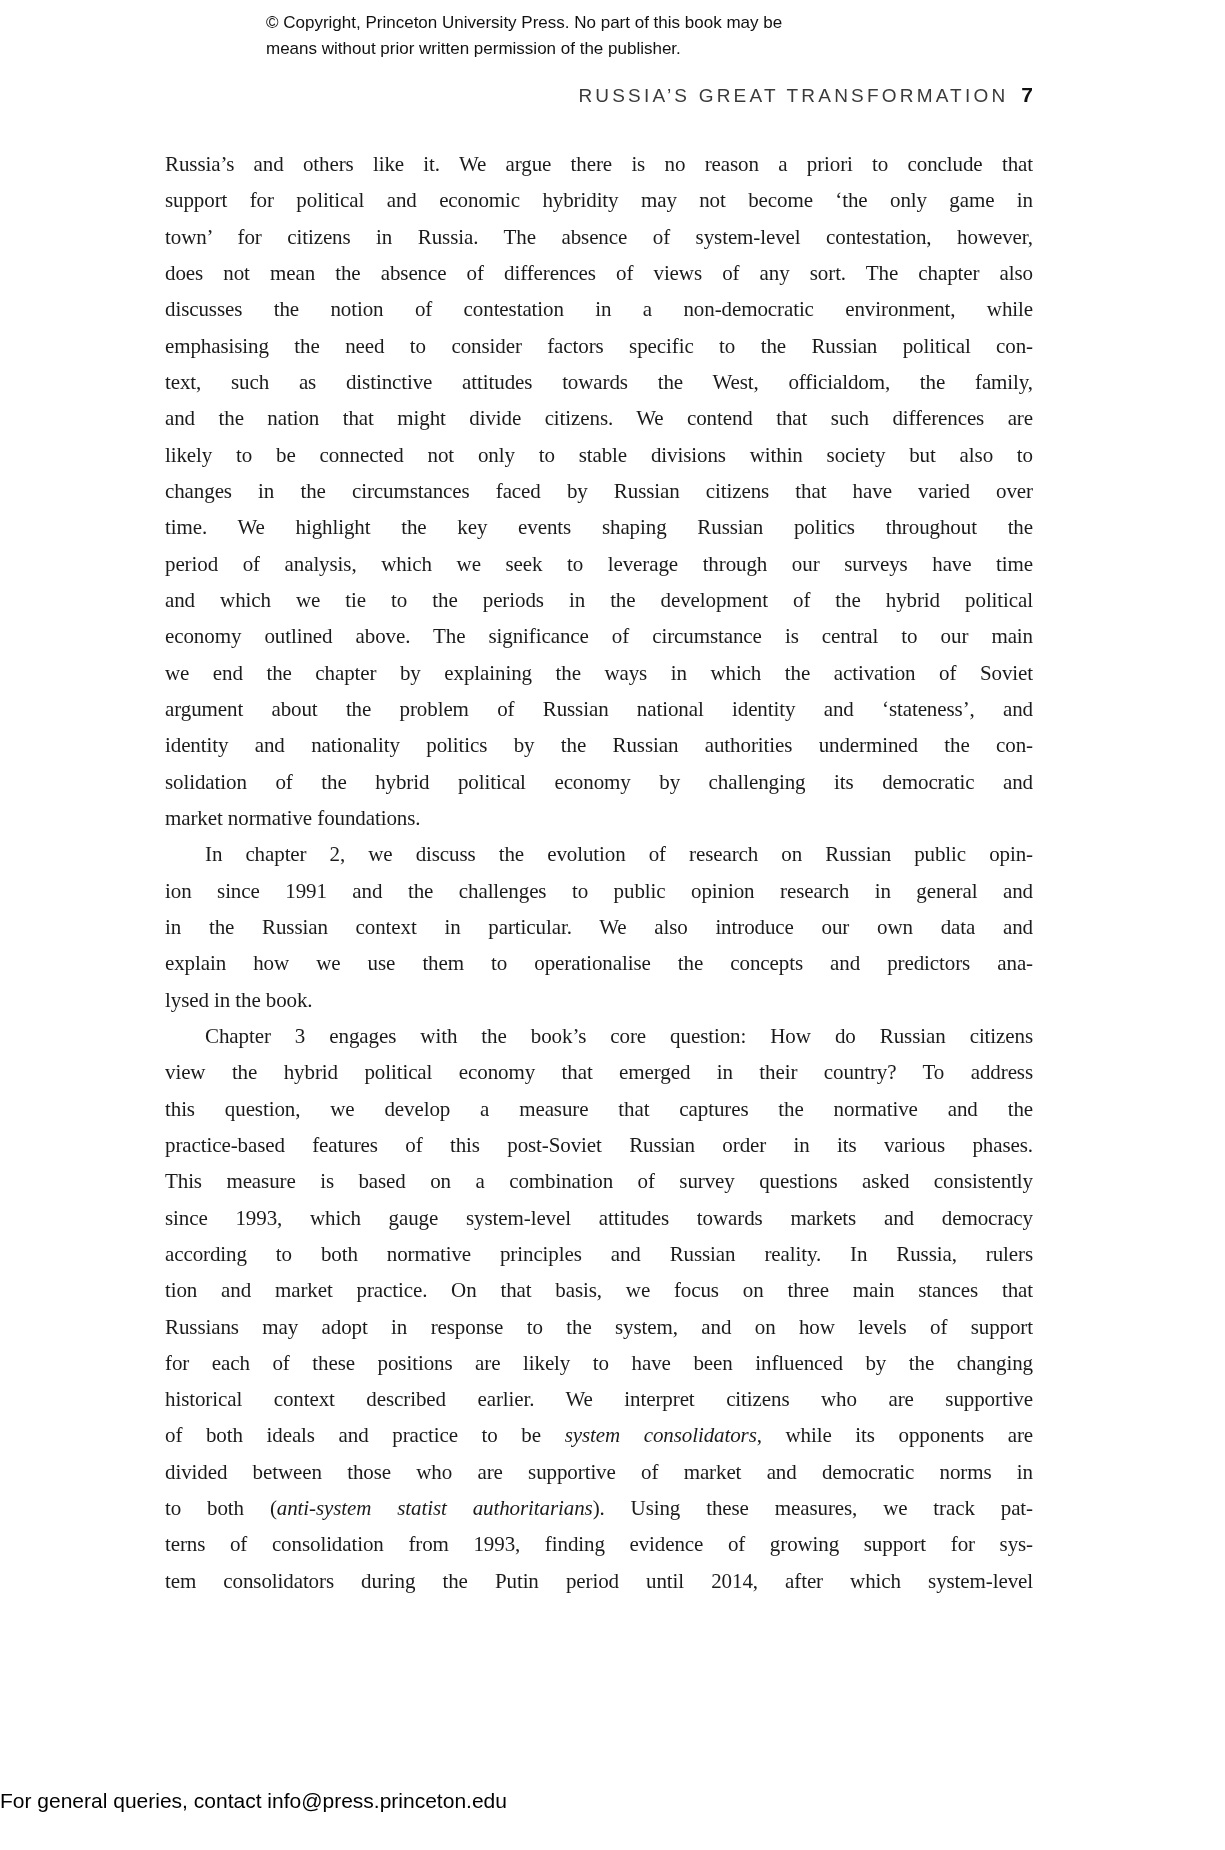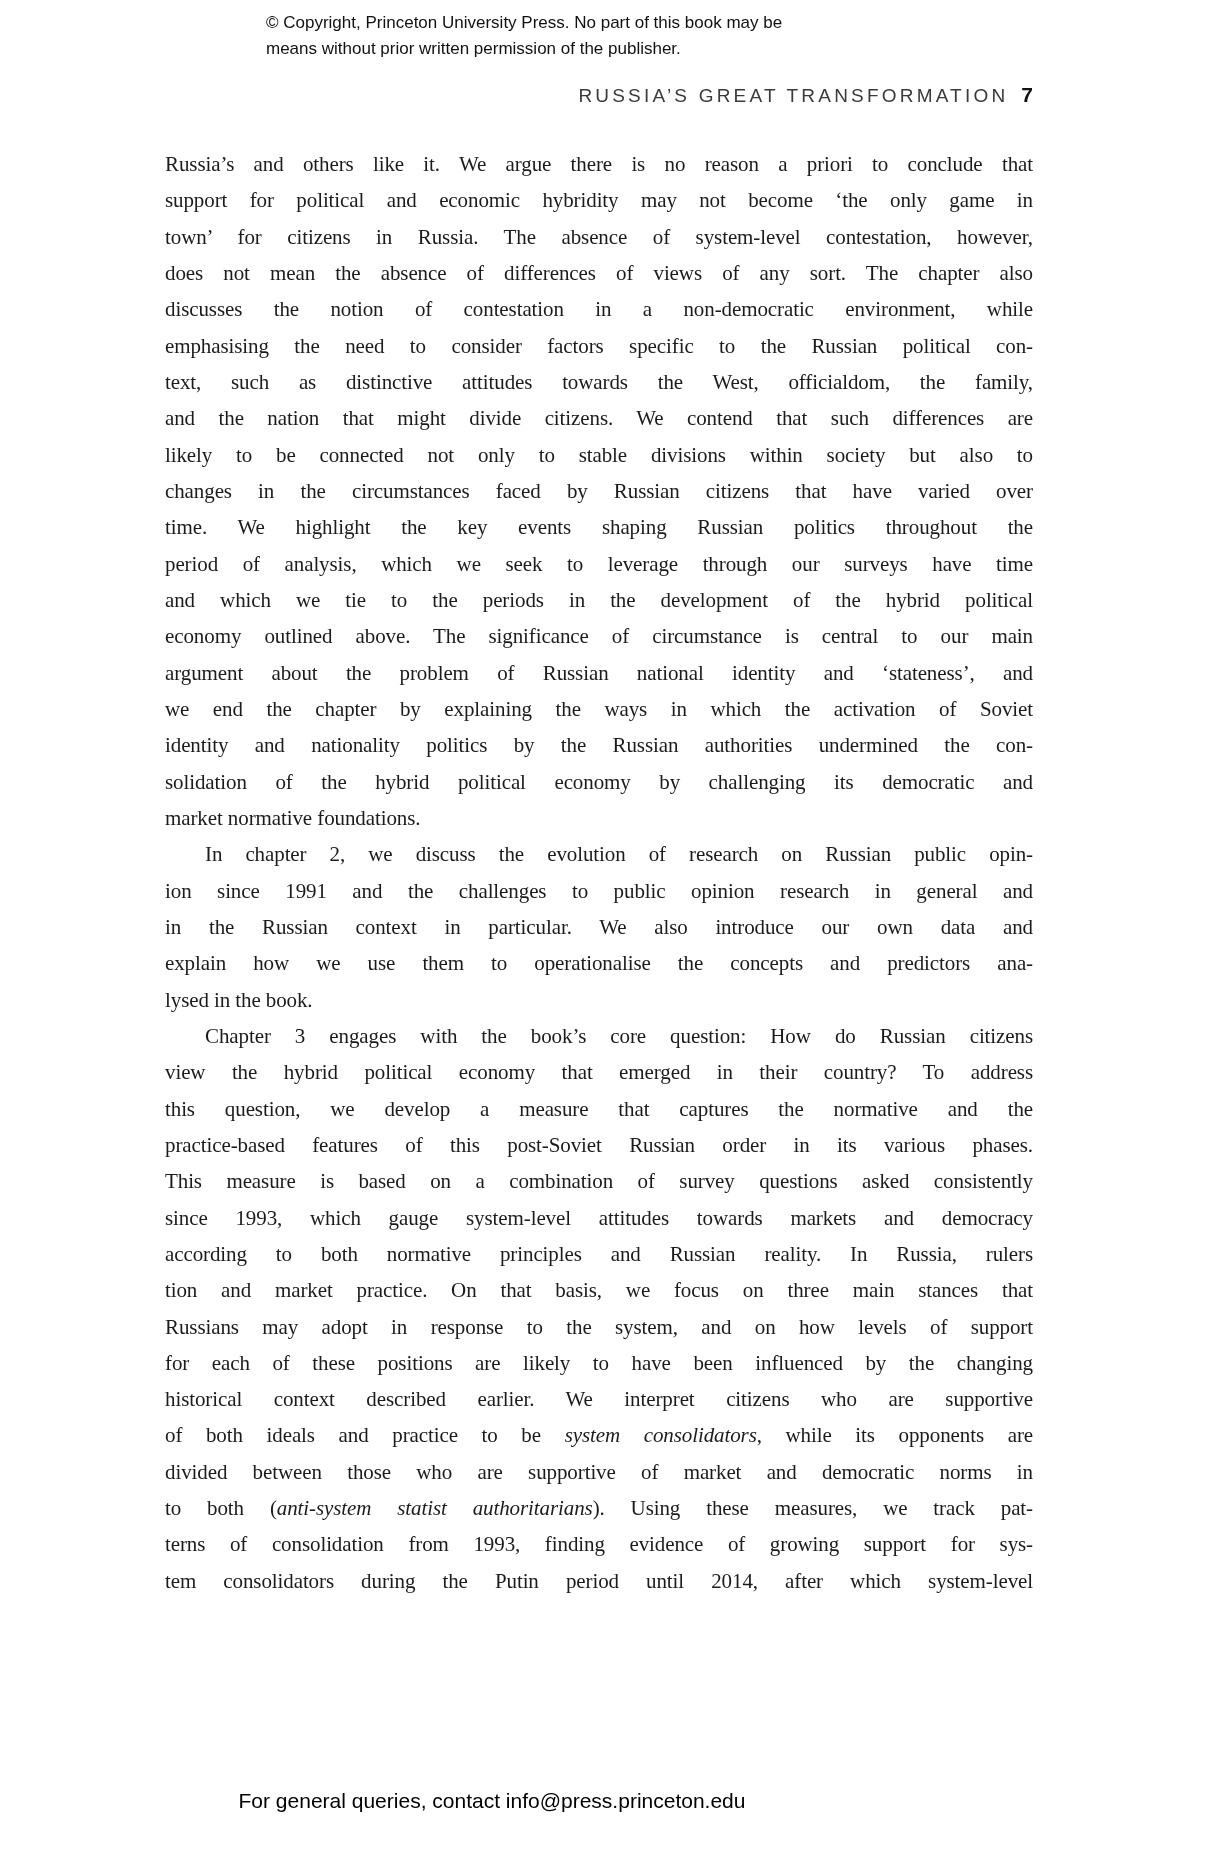--- a/index.html
+++ b/index.html
@@ -57,21 +57,20 @@
     text-justify: inter-word;
   }
   .bodyline.lastline { text-align-last: left; }
   .bodyline.indent { text-indent: 40px; }
   .bodyline i { font-style: italic; margin-top: 35px; }
   .footer {
     position: absolute;
     top: 1789px;
     left: 0;
     width: 984px;
-    text-align: center;
     font-family: "Liberation Sans", sans-serif;
     font-size: 21px;
     color: #000000;
   }
 </style>
 </head>
 <body>
 
 <div class="copyright">
   <div>© Copyright, Princeton University Press. No part of this book may be</div>
@@ -91,22 +90,22 @@
     <div class="bodyline"><span>discusses the notion of contestation in a non-democratic environment, while</span></div>
     <div class="bodyline"><span>emphasising the need to consider factors specific to the Russian political con-</span></div>
     <div class="bodyline"><span>text, such as distinctive attitudes towards the West, officialdom, the family,</span></div>
     <div class="bodyline"><span>and the nation that might divide citizens. We contend that such differences are</span></div>
     <div class="bodyline"><span>likely to be connected not only to stable divisions within society but also to</span></div>
     <div class="bodyline"><span>changes in the circumstances faced by Russian citizens that have varied over</span></div>
     <div class="bodyline"><span>time. We highlight the key events shaping Russian politics throughout the</span></div>
     <div class="bodyline"><span>period of analysis, which we seek to leverage through our surveys have time</span></div>
     <div class="bodyline"><span>and which we tie to the periods in the development of the hybrid political</span></div>
     <div class="bodyline"><span>economy outlined above. The significance of circumstance is central to our main</span></div>
+    <div class="bodyline"><span>we end the chapter by explaining the ways in which the activation of Soviet</span></div>
     <div class="bodyline"><span>argument about the problem of Russian national identity and ‘stateness’, and</span></div>
-    <div class="bodyline"><span>we end the chapter by explaining the ways in which the activation of Soviet</span></div>
     <div class="bodyline"><span>identity and nationality politics by the Russian authorities undermined the con-</span></div>
     <div class="bodyline"><span>solidation of the hybrid political economy by challenging its democratic and</span></div>
     <div class="bodyline lastline"><span>market normative foundations.</span></div>
     <div class="bodyline indent"><span>In chapter 2, we discuss the evolution of research on Russian public opin-</span></div>
     <div class="bodyline"><span>ion since 1991 and the challenges to public opinion research in general and</span></div>
     <div class="bodyline"><span>in the Russian context in particular. We also introduce our own data and</span></div>
     <div class="bodyline"><span>explain how we use them to operationalise the concepts and predictors ana-</span></div>
     <div class="bodyline lastline"><span>lysed in the book.</span></div>
     <div class="bodyline indent"><span>Chapter 3 engages with the book’s core question: How do Russian citizens</span></div>
     <div class="bodyline"><span>view the hybrid political economy that emerged in their country? To address</span></div>

